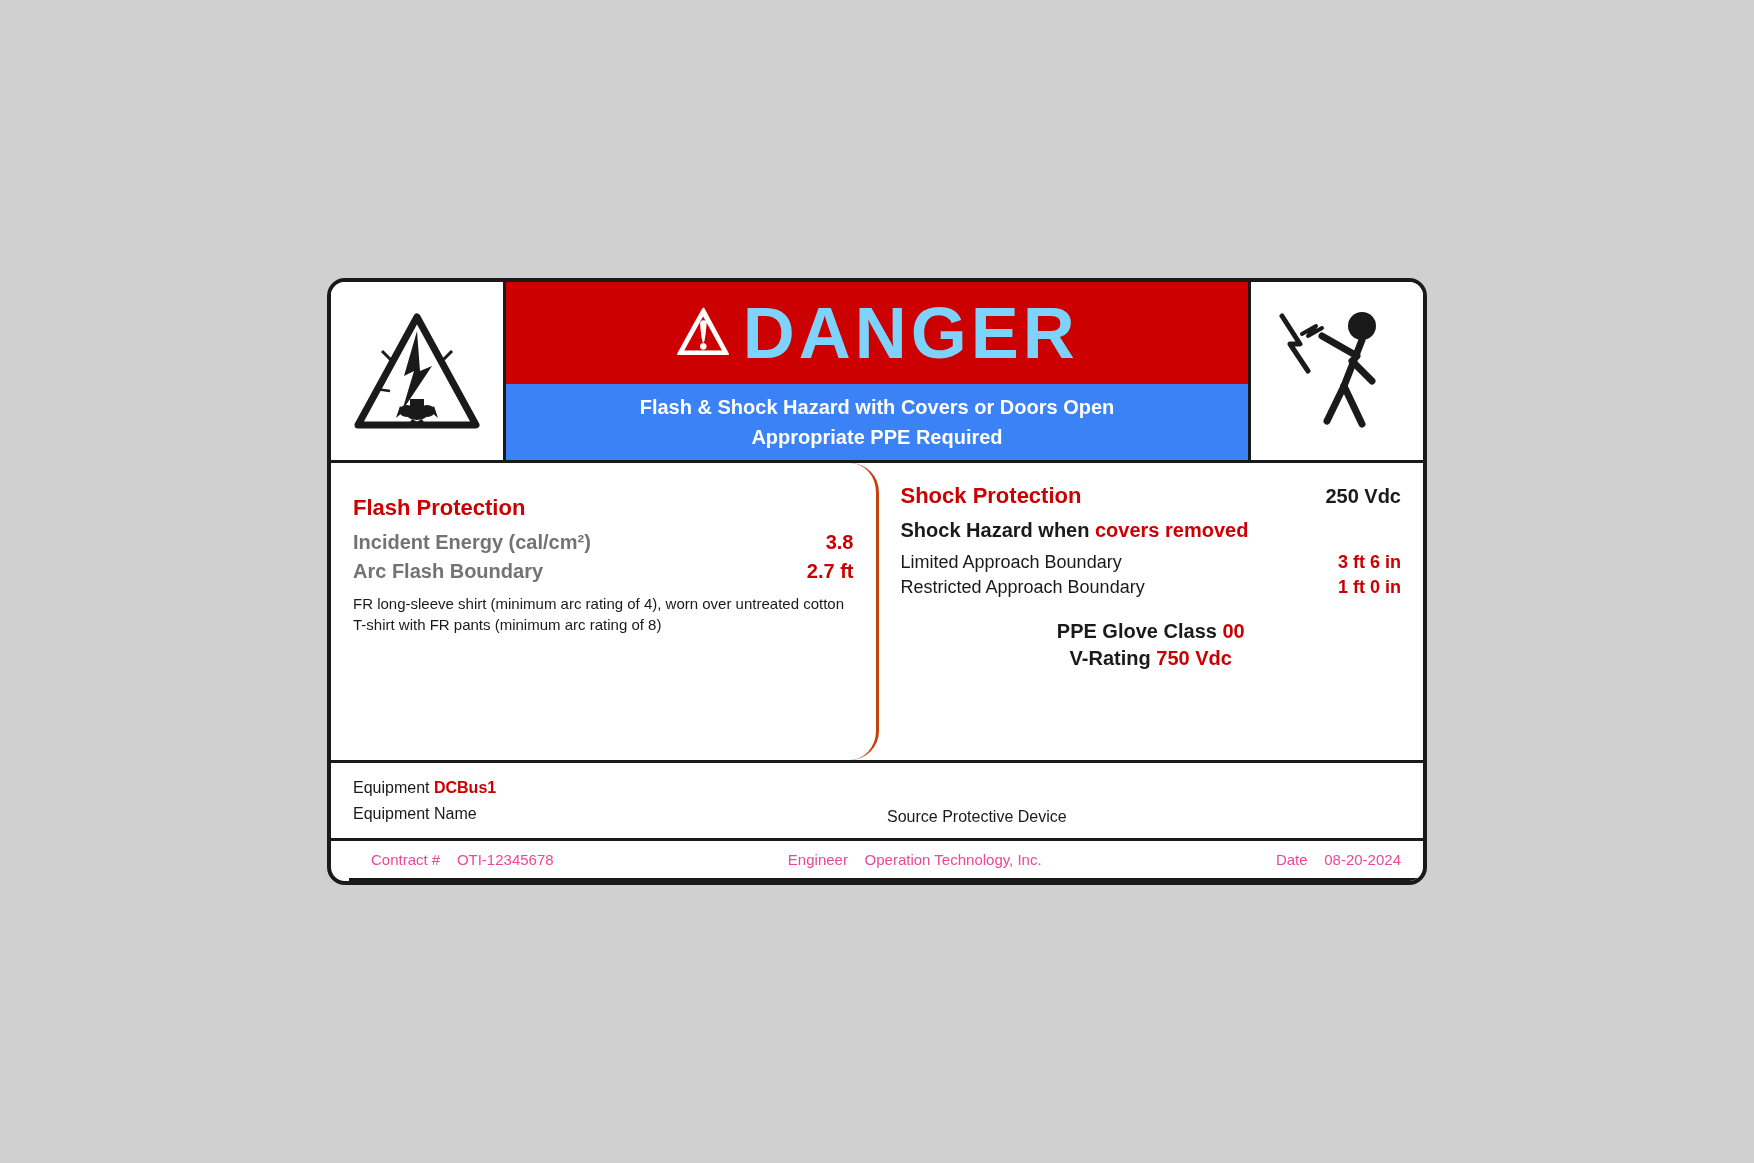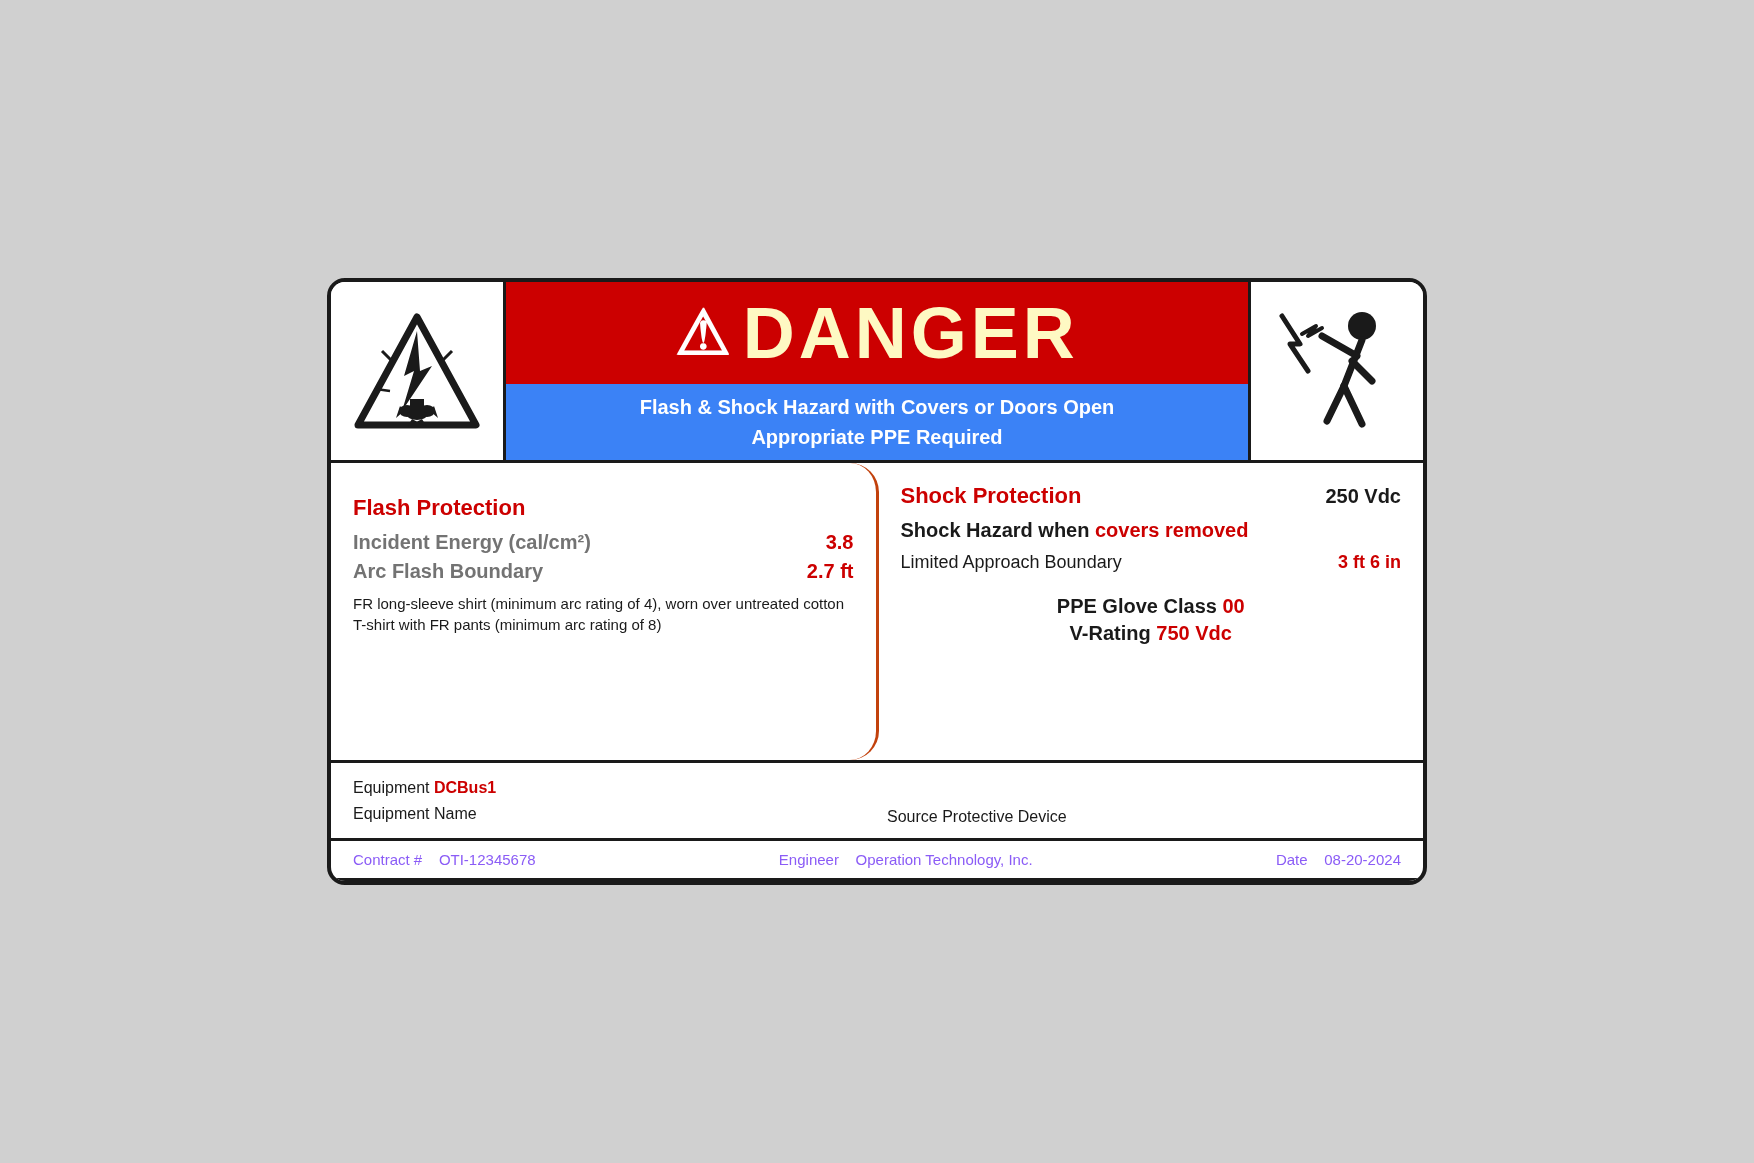--- a/index.html
+++ b/index.html
@@ -42,21 +42,21 @@
     }
     .danger-bar {
       background: #cc0000;
       display: flex;
       align-items: center;
       justify-content: center;
       padding: 10px 20px;
       flex: 1;
     }
     .danger-text {
-      color: #fef9c3;
+      color: #7dd3fc;
       font-size: 72px;
       font-weight: 900;
       font-family: Arial Black, Arial, sans-serif;
       letter-spacing: 4px;
       text-transform: uppercase;
     }
     .danger-exclamation {
       color: #fff;
       font-size: 62px;
       font-weight: 900;
@@ -225,21 +225,22 @@
       font-weight: bold;
     }
     
     .contract-row {
       display: flex;
       flex-direction: row;
       justify-content: space-between;
       border-bottom: 3px solid #1a1a1a;
       padding: 10px 22px;
       font-size: 15px;
-      color: #8b5cf6;
+      color: #ec4899;
+      margin-left: 18px;
     }
     
     .footer-row {
       display: flex;
       flex-direction: row;
       min-height: 90px;
     }
     .footer-left {
       flex: 1;
       border-right: 3px solid #1a1a1a;
@@ -343,20 +344,24 @@
         <span class="shock-voltage">250 Vdc</span>
       </div>
 
       <div class="shock-hazard-row"><span class="shock-hazard-label">Shock Hazard when </span><span class="shock-hazard-value">covers removed</span></div>
 
       <div class="boundary-row">
         <span class="boundary-label">Limited Approach Boundary</span>
         <span class="boundary-value">3 ft 6 in</span>
       </div>
 
+      <div class="boundary-row">
+        <span class="boundary-label">Restricted Approach Boundary</span>
+        <span class="boundary-value">1 ft 0 in</span>
+      </div>
 
       <div class="ppe-glove-section">
         <div class="ppe-glove-row">
           <span>PPE Glove Class</span>
           <span class="ppe-glove-value"> </span><span class="ppe-glove-value">00</span>
         </div>
         <div class="ppe-glove-row">
           <span>V-Rating</span>
           <span class="ppe-glove-value"> </span><span class="ppe-glove-value">750 Vdc</span>
         </div>

